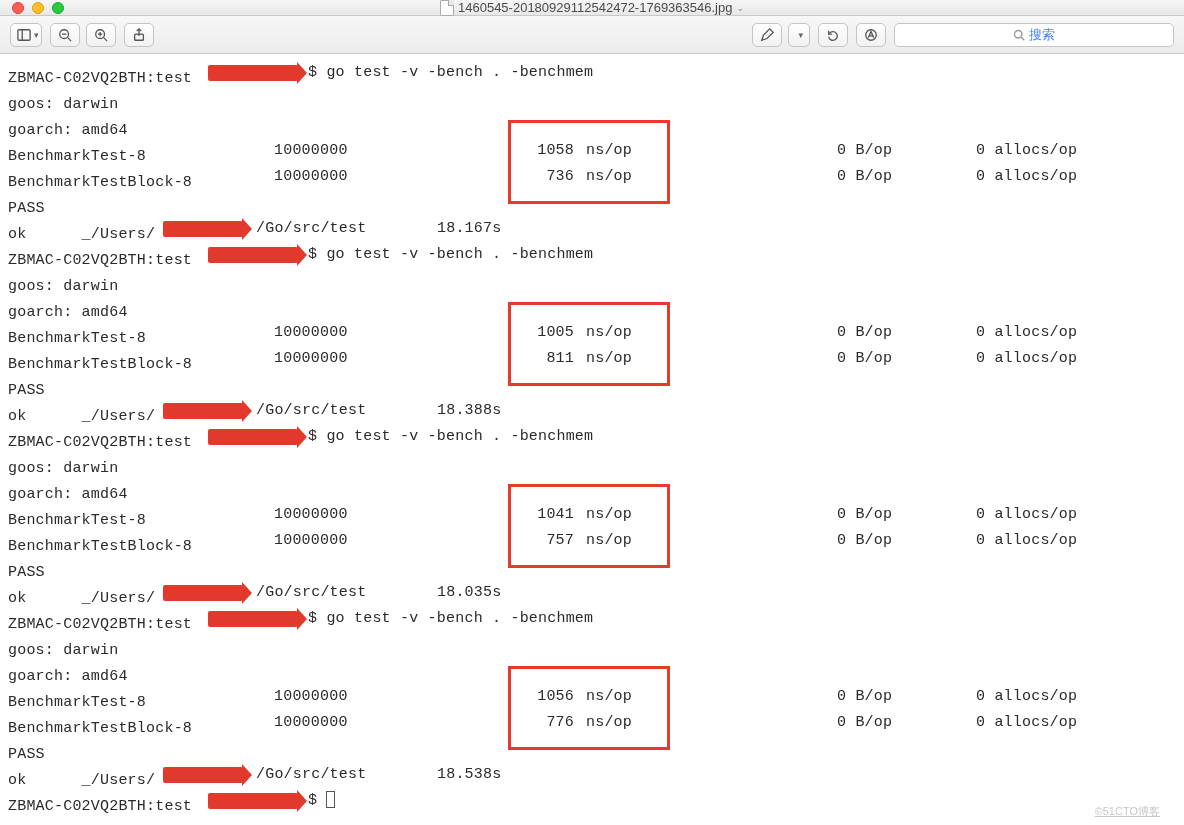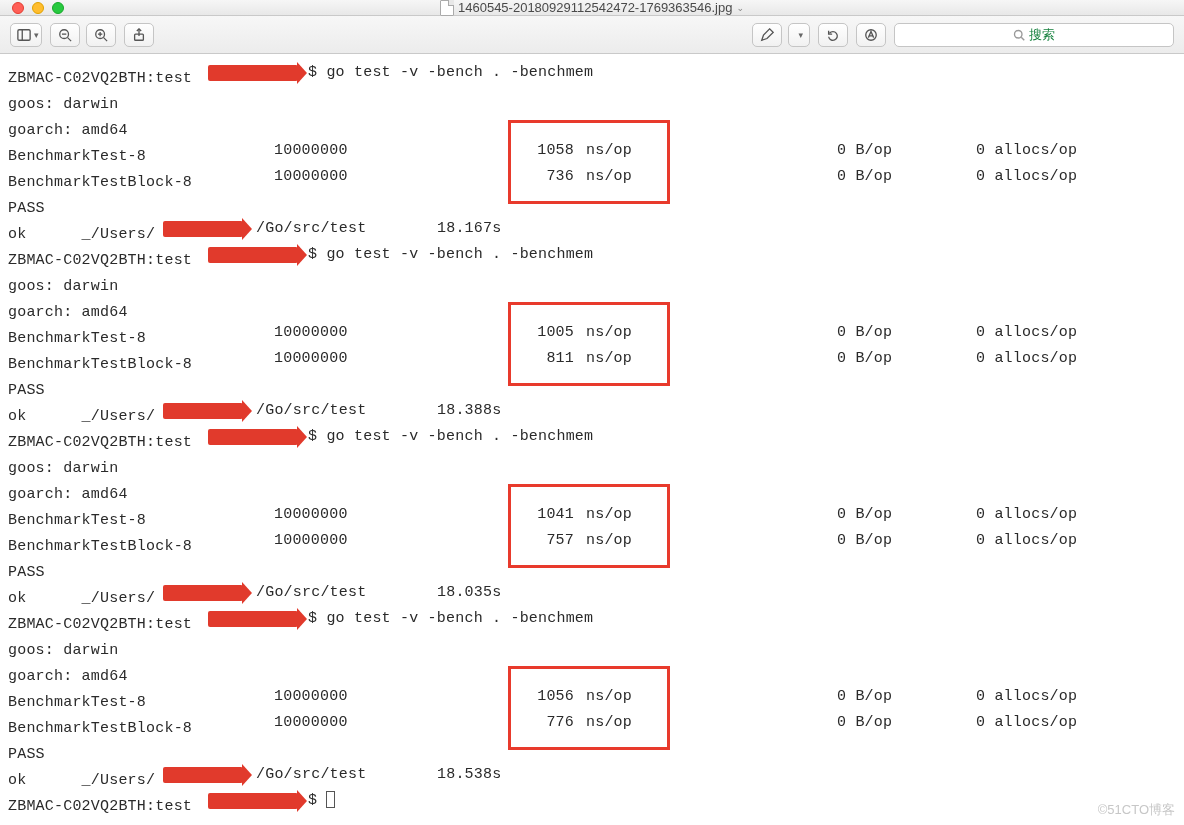--- a/index.html
+++ b/index.html
@@ -48,21 +48,21 @@
     border: 1px solid #c5c5c5; border-radius: 5px;
     display: flex; align-items: center; justify-content: center;
     color: #555; font-size: 13px;
   }
   .tb-btn svg { width: 14px; height: 14px; stroke: #555; fill: none; stroke-width: 1.5; }
   .tb-btn.split { padding-right: 2px; }
   .tb-btn .chev { margin-left: 3px; font-size: 9px; color: #666; }
   .spacer { flex: 1; }
   .search-wrap {
     width: 280px; height: 24px; background: #fff; border: 1px solid #c5c5c5; border-radius: 5px;
-    display: flex; align-items: center; justify-content: center; color: #15803d; font-size: 13px; gap: 4px;
+    display: flex; align-items: center; justify-content: center; color: #3b82f6; font-size: 13px; gap: 4px;
   }
   .search-wrap svg { width: 12px; height: 12px; stroke: #999; fill: none; stroke-width: 1.8; }
 
   .content {
     padding: 6px 8px 6px 8px;
     font-family: "Menlo", "Monaco", "Courier New", monospace;
     font-size: 15px;
     line-height: 26px;
     color: #2a2a2a;
     white-space: pre;
@@ -87,21 +87,21 @@
   .redact::after {
     content: ""; position: absolute; right: -9px; top: -3px;
     border-left: 10px solid #e13a2c; border-top: 11px solid transparent; border-bottom: 11px solid transparent;
   }
   .red-box {
     position: absolute; border: 3px solid #e83a2c; pointer-events: none;
   }
   .cursor-block {
     display: inline-block; width: 9px; height: 17px; border: 1.5px solid #555; vertical-align: middle; margin-bottom: 2px;
   }
-  .watermark { position: absolute; right: 9px; bottom: 6px; font-size: 13px; color: #c7c7c7; font-family: sans-serif; }
+  .watermark { position: absolute; right: 24px; bottom: 6px; font-size: 11px; color: #c7c7c7; font-family: sans-serif; text-decoration: underline; }
 </style>
 </head>
 <body>
 
 <div class="titlebar">
   <div class="traffic-lights">
     <span class="tl-close"></span>
     <span class="tl-min"></span>
     <span class="tl-max"></span>
   </div>

